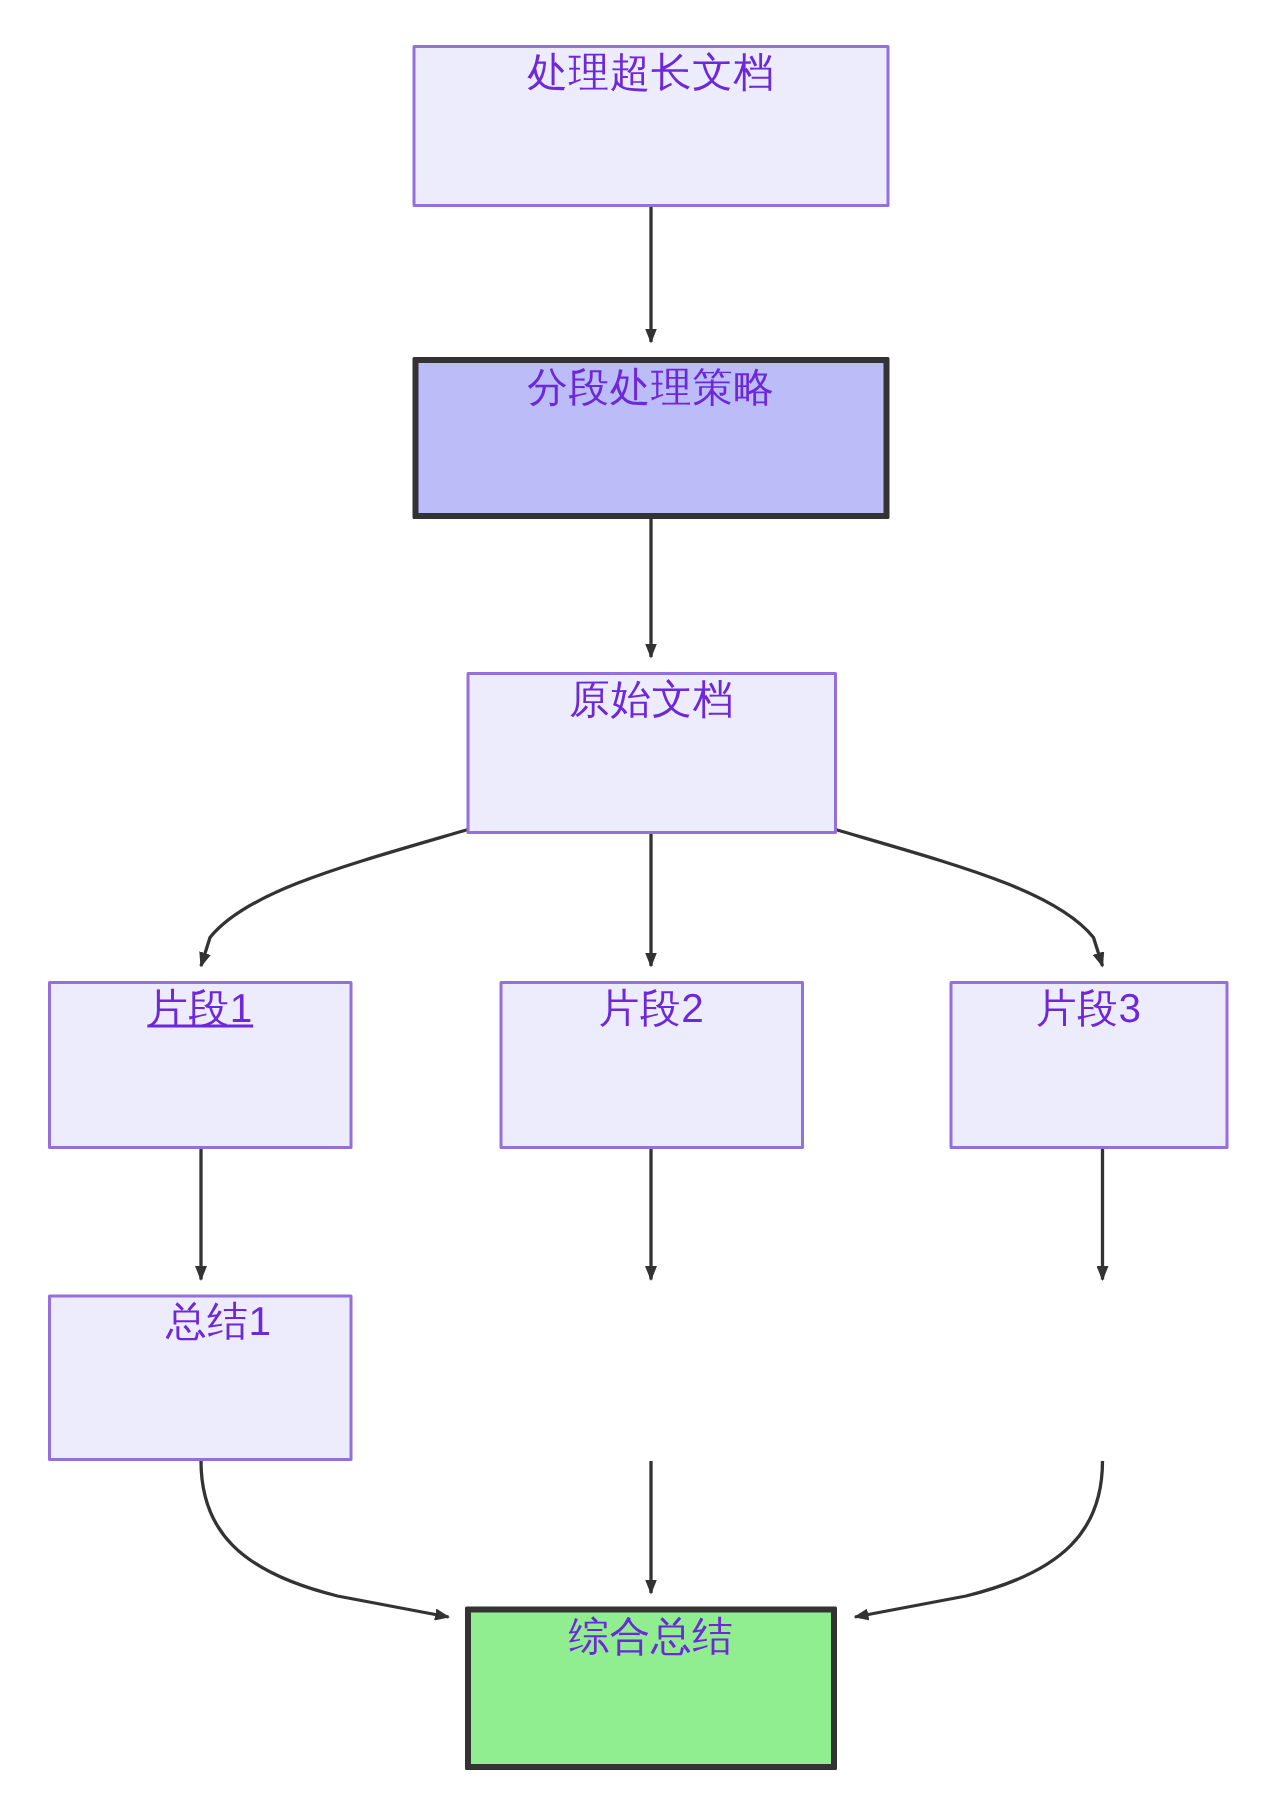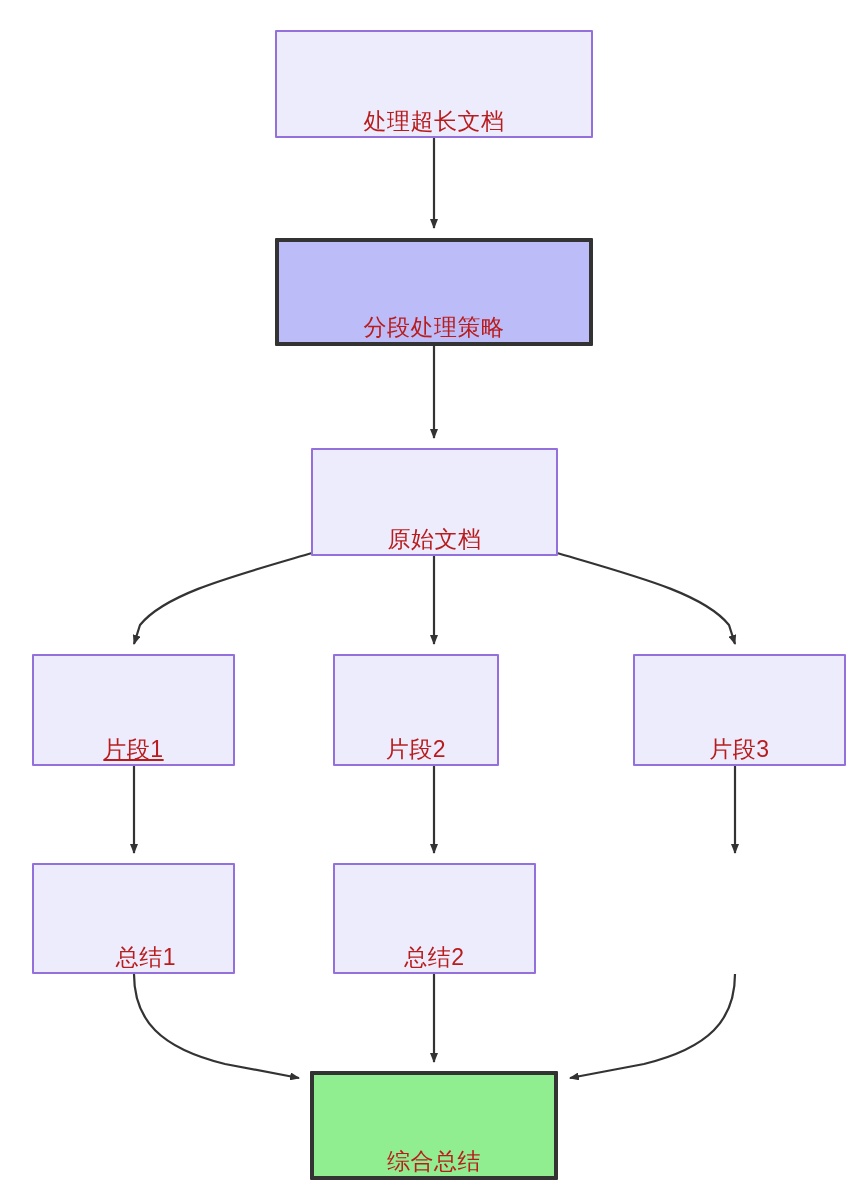--- a/index.html
+++ b/index.html
@@ -26,25 +26,25 @@
     left: 0;
     top: 0;
     width: 852px;
     height: 1196px;
     pointer-events: none;
   }
   .node {
     position: absolute;
     box-sizing: border-box;
     display: flex;
-    align-items: flex-end;
+    align-items: flex-start;
     justify-content: center;
     text-align: center;
-    color: #b91c1c;
-    font-size: 23px;
+    color: #6d28d9;
+    font-size: 27px;
     line-height: 1.2;
     letter-spacing: 0.5px;
     background: #ececfd;
     border: 2px solid #9370db;
     border-radius: 1px;
   }
   .node.accent {
     background: #bcbcf9;
     border: 4px solid #333333;
   }
@@ -101,34 +101,31 @@
   </div>
 
   <div class="node accent" style="left:275px; top:238px; width:318px; height:108px;">
     <span class="node-label">分段处理策略</span>
   </div>
 
   <div class="node" style="left:32px; top:654px; width:203px; height:112px;text-decoration:underline;">
     <span class="node-label">片段1</span>
   </div>
 
-  <div class="node" style="left:333px; top:654px; width:166px; height:112px;">
+  <div class="node" style="left:333px; top:654px; width:203px; height:112px;">
     <span class="node-label">片段2</span>
   </div>
 
-  <div class="node" style="left:633px; top:654px; width:213px; height:112px;">
+  <div class="node" style="left:633px; top:654px; width:186px; height:112px;">
     <span class="node-label">片段3</span>
   </div>
 
   <div class="node" style="left:32px; top:863px; width:203px; height:111px;padding-left:25px;">
     <span class="node-label">总结1</span>
   </div>
 
-  <div class="node" style="left:333px; top:863px; width:203px; height:111px;">
-    <span class="node-label">总结2</span>
-  </div>
 
 
   <div class="node success" style="left:310px; top:1071px; width:248px; height:109px;">
     <span class="node-label">综合总结</span>
   </div>
 
 </div>
 
 </body></html>

